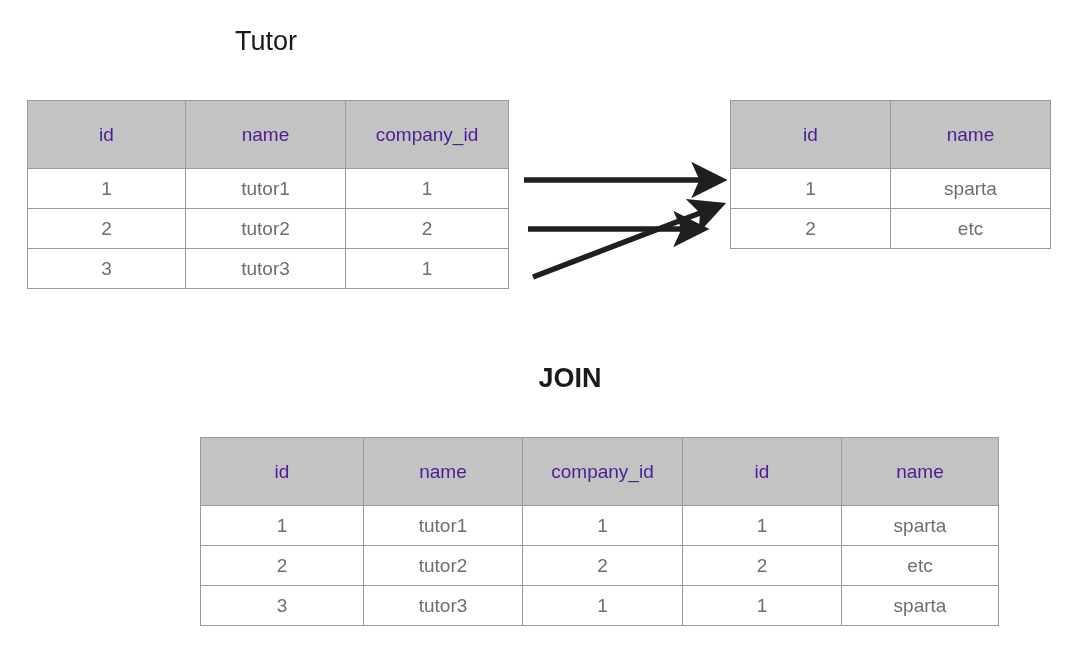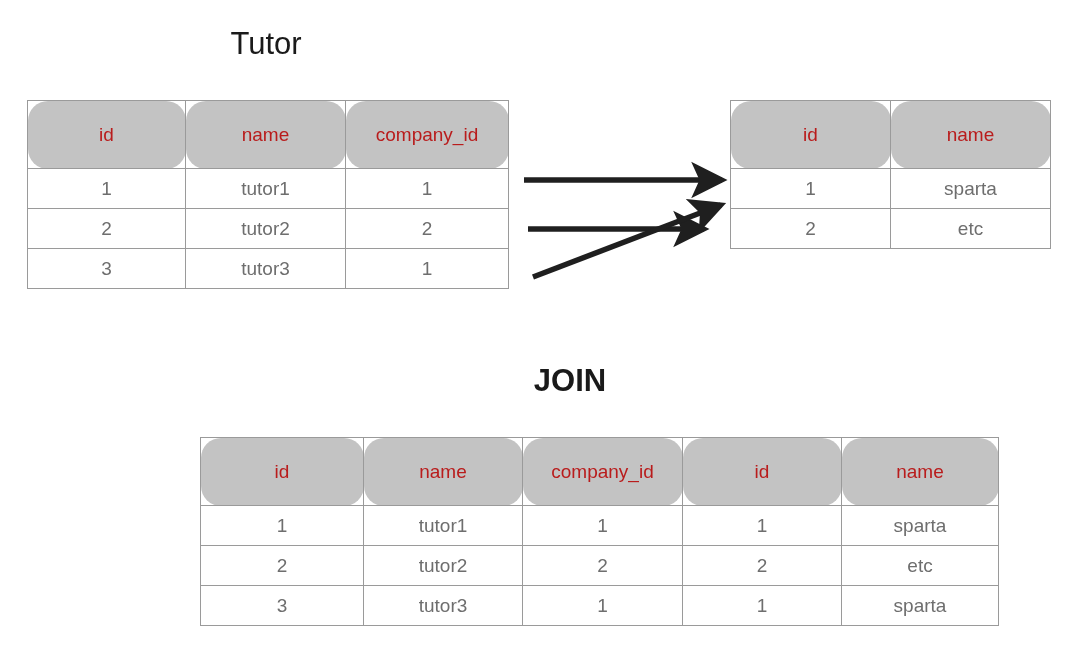--- a/index.html
+++ b/index.html
@@ -15,21 +15,21 @@
     font-family: "Liberation Sans", sans-serif;
   }
   .canvas {
     position: absolute;
     left: 0; top: 0;
     width: 1086px;
     height: 662px;
   }
   .title {
     position: absolute;
-    font-size: 31px;
+    font-size: 27px;
     color: #1a1a1a;
     font-weight: 400;
     text-align: center;
     white-space: nowrap;
     line-height: 1;
   }
   table.db {
     position: absolute;
     border-collapse: collapse;
     table-layout: fixed;
@@ -43,23 +43,22 @@
     font-size: 19px;
     padding: 0;
     height: 39px;
     vertical-align: middle;
     overflow: hidden;
     white-space: nowrap;
   }
   table.db th {
     background: #c3c3c3;
     height: 67px;
-    color: #b91c1c;
+    color: #4c1d95;
     border-color: #9a9a9a;
-    border-radius: 20px;
   }
   table.db td {
     background: #ffffff;
   }
   .arrows {
     position: absolute;
     left: 0; top: 0;
     width: 1086px;
     height: 662px;
     pointer-events: none;

